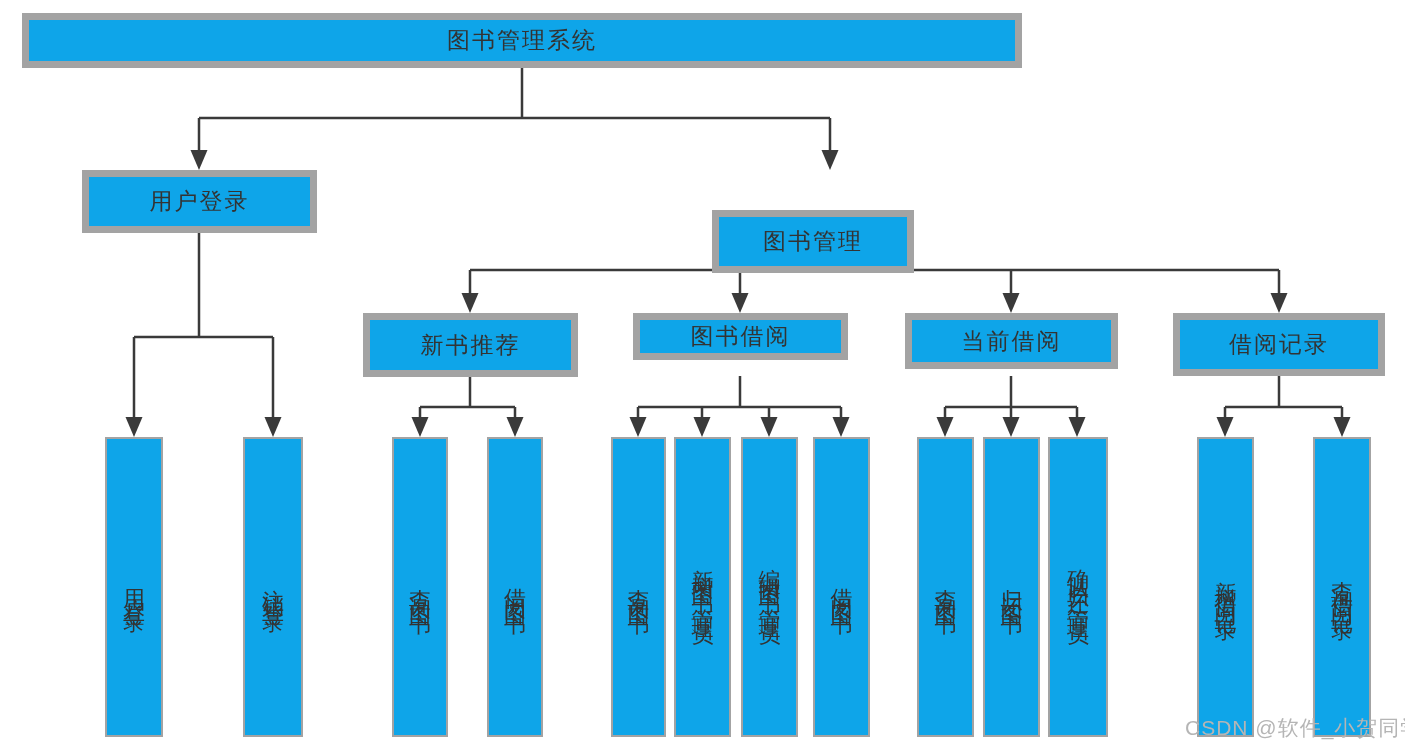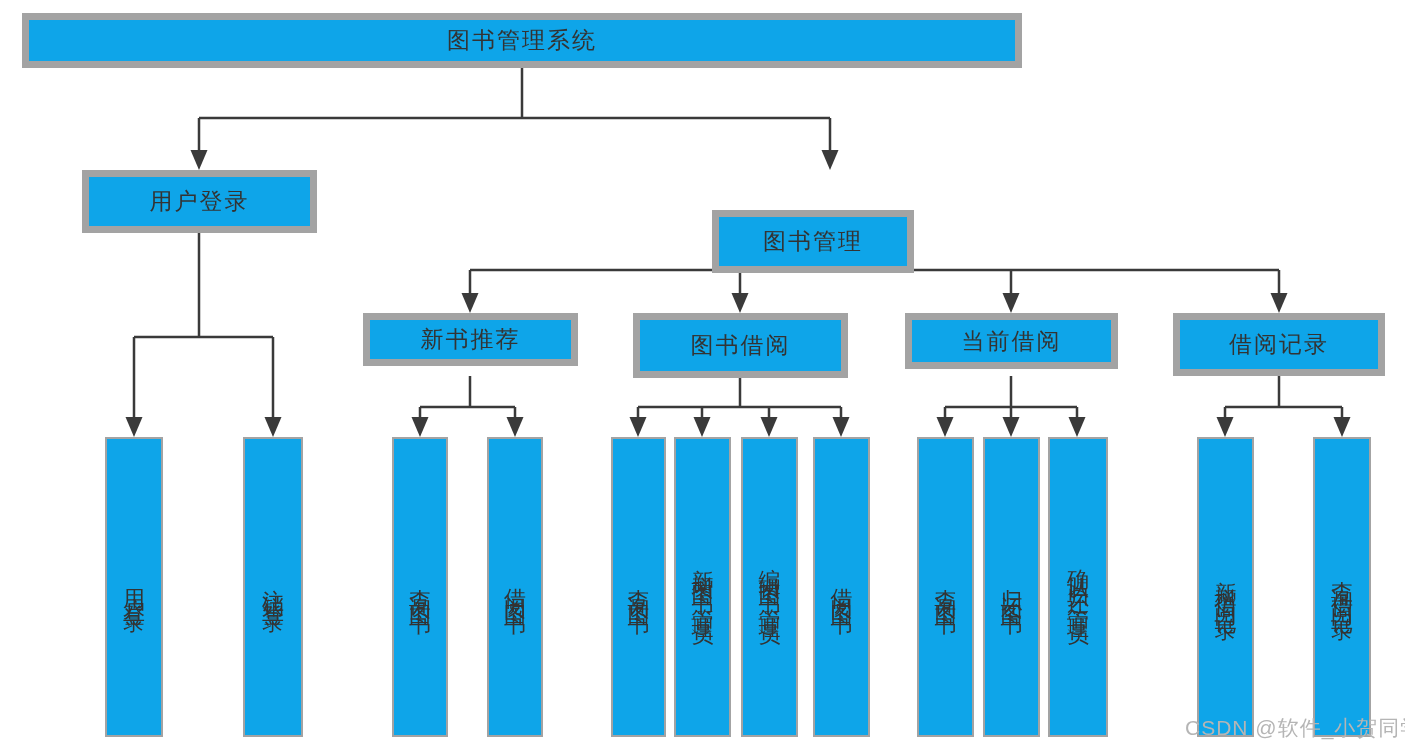--- a/index.html
+++ b/index.html
@@ -92,22 +92,22 @@
       <polygon points="1216.5,417 1233.5,417 1225,437"></polygon>
       <polygon points="1333.5,417 1350.5,417 1342,437"></polygon>
     </g>
   </svg>
 
   <div class="node hbox" style="left:22px; top:13px; width:1000px; height:55px;">图书管理系统</div>
 
   <div class="node hbox" style="left:82px; top:170px; width:235px; height:63px;">用户登录</div>
   <div class="node hbox" style="left:712px; top:170px; width:202px; height:63px;margin-top:40px;">图书管理</div>
 
-  <div class="node hbox" style="left:363px; top:313px; width:215px; height:53px;">新书推荐</div>
-  <div class="node hbox" style="left:633px; top:313px; width:215px; height:65px;">图书借阅</div>
+  <div class="node hbox" style="left:363px; top:313px; width:215px; height:64px;">新书推荐</div>
+  <div class="node hbox" style="left:633px; top:313px; width:215px; height:47px;">图书借阅</div>
   <div class="node hbox" style="left:905px; top:313px; width:213px; height:56px;">当前借阅</div>
   <div class="node hbox" style="left:1173px; top:313px; width:212px; height:63px;">借阅记录</div>
 
   <div class="node vbox" style="left:105px; top:437px; width:58px; height:300px;">用户登录</div>
   <div class="node vbox" style="left:243px; top:437px; width:60px; height:300px;">注销登录</div>
 
   <div class="node vbox" style="left:392px; top:437px; width:56px; height:300px;">查询图书</div>
   <div class="node vbox" style="left:487px; top:437px; width:56px; height:300px;">借阅图书</div>
 
   <div class="node vbox" style="left:611px; top:437px; width:55px; height:300px;">查询图书</div>

